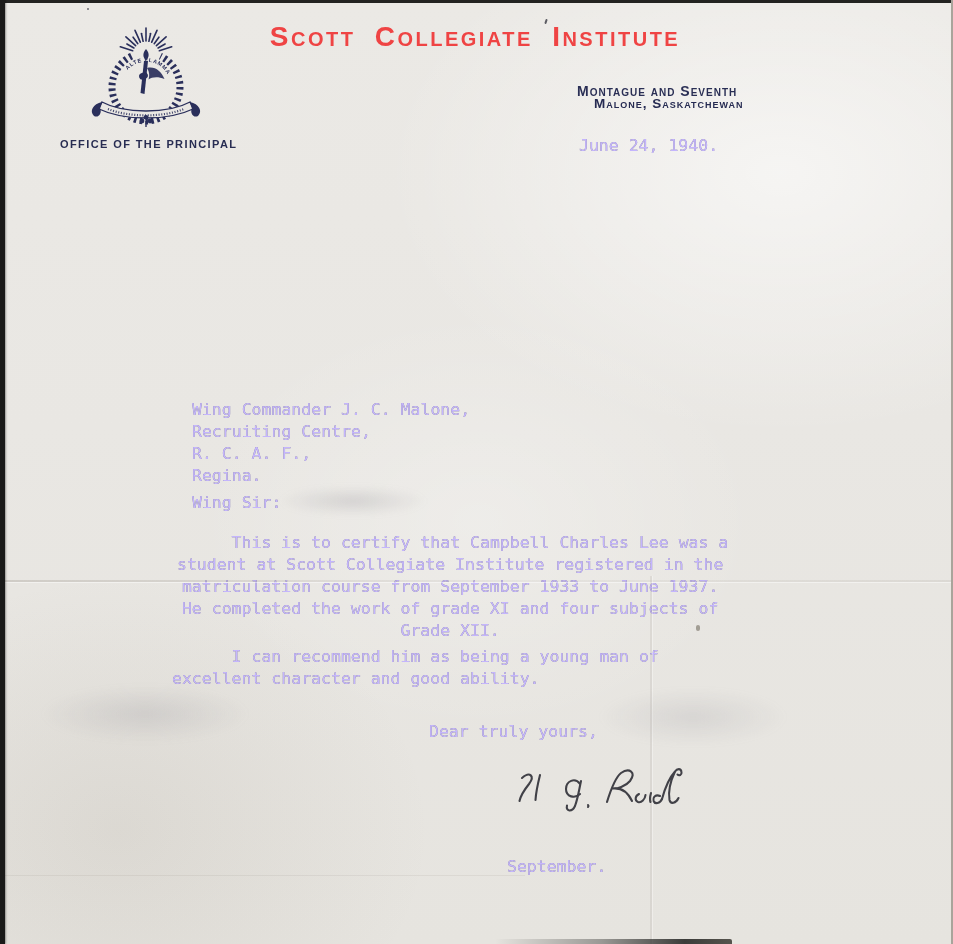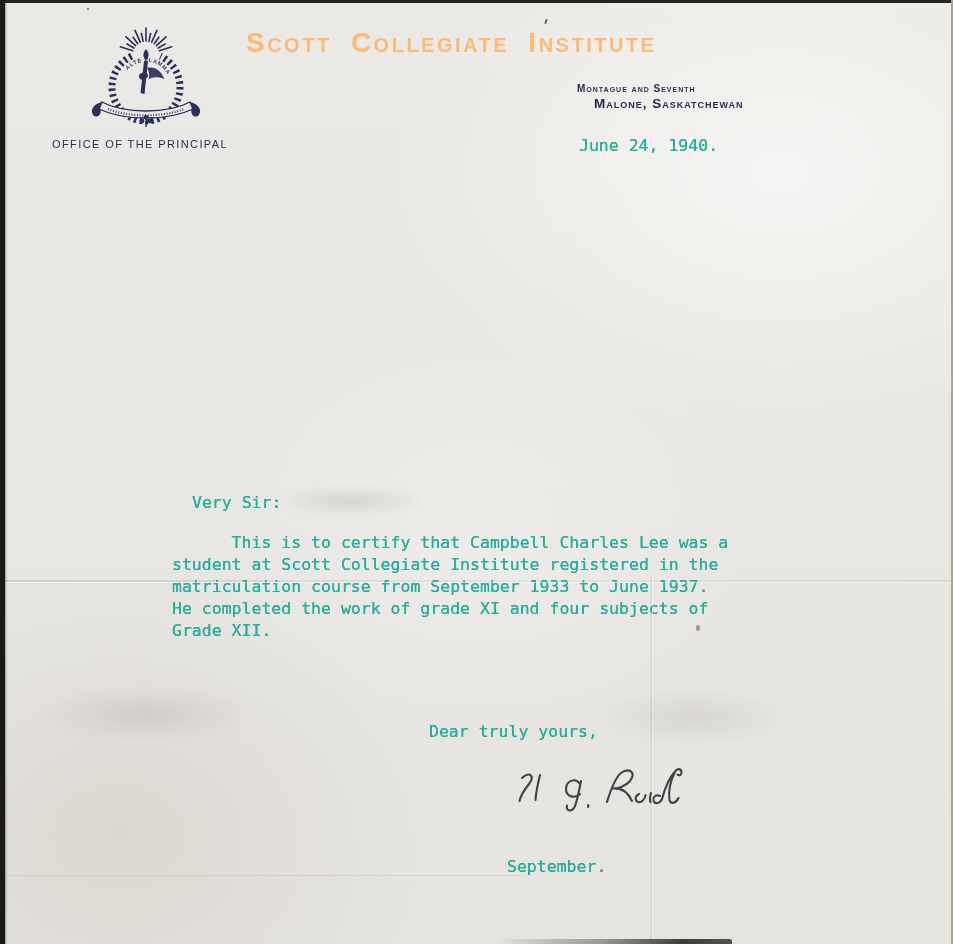--- a/index.html
+++ b/index.html
@@ -31,38 +31,38 @@
   .smudge-1{left:40px;top:685px;width:210px;height:58px;
       background:radial-gradient(ellipse, rgba(138,136,146,.20), rgba(138,136,146,0) 70%);}
   .smudge-2{left:598px;top:688px;width:190px;height:58px;
       background:radial-gradient(ellipse, rgba(138,136,146,.17), rgba(138,136,146,0) 70%);}
   .smudge-3{left:278px;top:486px;width:150px;height:30px;
       background:radial-gradient(ellipse, rgba(130,128,136,.22), rgba(130,128,136,0) 70%);}
   .speck-1{position:absolute;left:87px;top:8px;width:2px;height:2px;border-radius:50%;background:#6a6a72;}
   .speck-2{position:absolute;left:545px;top:19px;width:2px;height:5px;background:#5d5d64;transform:rotate(18deg);border-radius:1px;}
   .speck-3{position:absolute;left:696px;top:625px;width:4px;height:6px;background:#a29e94;border-radius:2px;filter:blur(.5px);}
   
-  .school-name{position:absolute;left:240px;top:21px;width:470px;margin:6px;text-align:left;
+  .school-name{position:absolute;left:240px;top:21px;width:470px;margin:0;text-align:center;
       font-family:"Liberation Sans",sans-serif;font-weight:700;font-size:28px;
-      font-variant:small-caps;letter-spacing:2.5px;word-spacing:9px;color:#fdba74;}
-  .office-line{position:absolute;left:52px;top:138px;font-weight:400;font-size:11px;
+      font-variant:small-caps;letter-spacing:2.5px;word-spacing:9px;color:#ef4444;}
+  .office-line{position:absolute;left:60px;top:138px;font-weight:700;font-size:11px;
       letter-spacing:1.4px;color:#282d52;}
-  .addr1{position:absolute;left:577px;top:83px;font-weight:700;font-size:10px;
+  .addr1{position:absolute;left:577px;top:83px;font-weight:700;font-size:14px;
       font-variant:small-caps;letter-spacing:1px;color:#2a2f55;}
   .addr2{position:absolute;left:594px;top:96px;font-weight:700;font-size:13.5px;
       font-variant:small-caps;letter-spacing:1px;color:#262b52;}
   .crest{position:absolute;left:84px;top:19px;width:124px;height:110px;}
   
   .typed{position:absolute;white-space:pre;font-family:"DejaVu Sans Mono",monospace;
-      font-size:16.5px;line-height:22px;color:#14b8a6;
+      font-size:16.5px;line-height:22px;color:#c4b5fd;
       text-shadow:0 0 .5px rgba(47,47,55,.65);}
   .date{left:579px;top:135px;}
   .recipient{left:192px;top:399px;}
   .salutation{left:192px;top:492px;}
-  .para1{left:172px;top:532px;}
+  .para1{left:172px;top:532px;text-align:center;}
   .para2{left:172px;top:646px;}
   .closing{left:429px;top:721px;}
   .signer-title{left:507px;top:856px;}
   
   .signature{position:absolute;left:495px;top:760px;width:195px;height:62px;}
   .signature svg{width:100%;height:100%;}
 </style>
 </head>
 <body>
 
@@ -111,26 +111,32 @@
       <path d="M62 102 L62 108" stroke="#2a2f5b" stroke-width="1.4" fill="none"></path>
     </g>
   </svg>
 
   <h1 class="school-name">Scott Collegiate Institute</h1>
   <div class="office-line">OFFICE OF THE PRINCIPAL</div>
   <div class="addr1">Montague and Seventh</div>
   <div class="addr2">Malone, Saskatchewan</div>
 
   <div class="typed date">June 24, 1940.</div>
-  <div class="typed salutation">Very Sir:</div>
+  <div class="typed recipient">Wing Commander J. C. Malone,
+Recruiting Centre,
+R. C. A. F.,
+Regina.</div>
+  <div class="typed salutation">Wing Sir:</div>
   <div class="typed para1">      This is to certify that Campbell Charles Lee was a
 student at Scott Collegiate Institute registered in the
 matriculation course from September 1933 to June 1937.
 He completed the work of grade XI and four subjects of
 Grade XII.</div>
+  <div class="typed para2">      I can recommend him as being a young man of
+excellent character and good ability.</div>
   <div class="typed closing">Dear truly yours,</div>
 
   <div class="signature">
     <svg viewBox="0 0 195 62" xmlns="http://www.w3.org/2000/svg" aria-label="N. G. Reid">
       <g fill="none" stroke="#2b2b33" stroke-width="2.1" stroke-linecap="round" opacity=".88">
         <path d="M27 18 C35 11 40 16 34 24 C30 29 26 34 24.5 41"></path>
         <path d="M45 15 C43 23 41 32 40.5 40"></path>
         <path d="M85 24 C80 17 71 21 71 29 C71 37 80 39 85 34"></path>
         <path d="M86 21 C84 30 83 38 80 46 C77 52.5 70.5 51.5 72 45.5"></path>
         <path d="M93 45 C93.6 45.6 93.6 46.4 93 47"></path>

